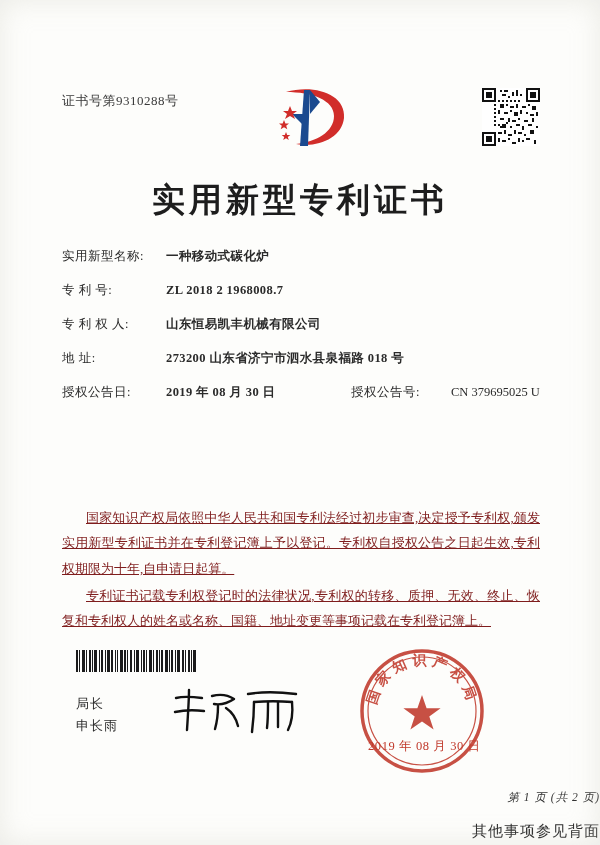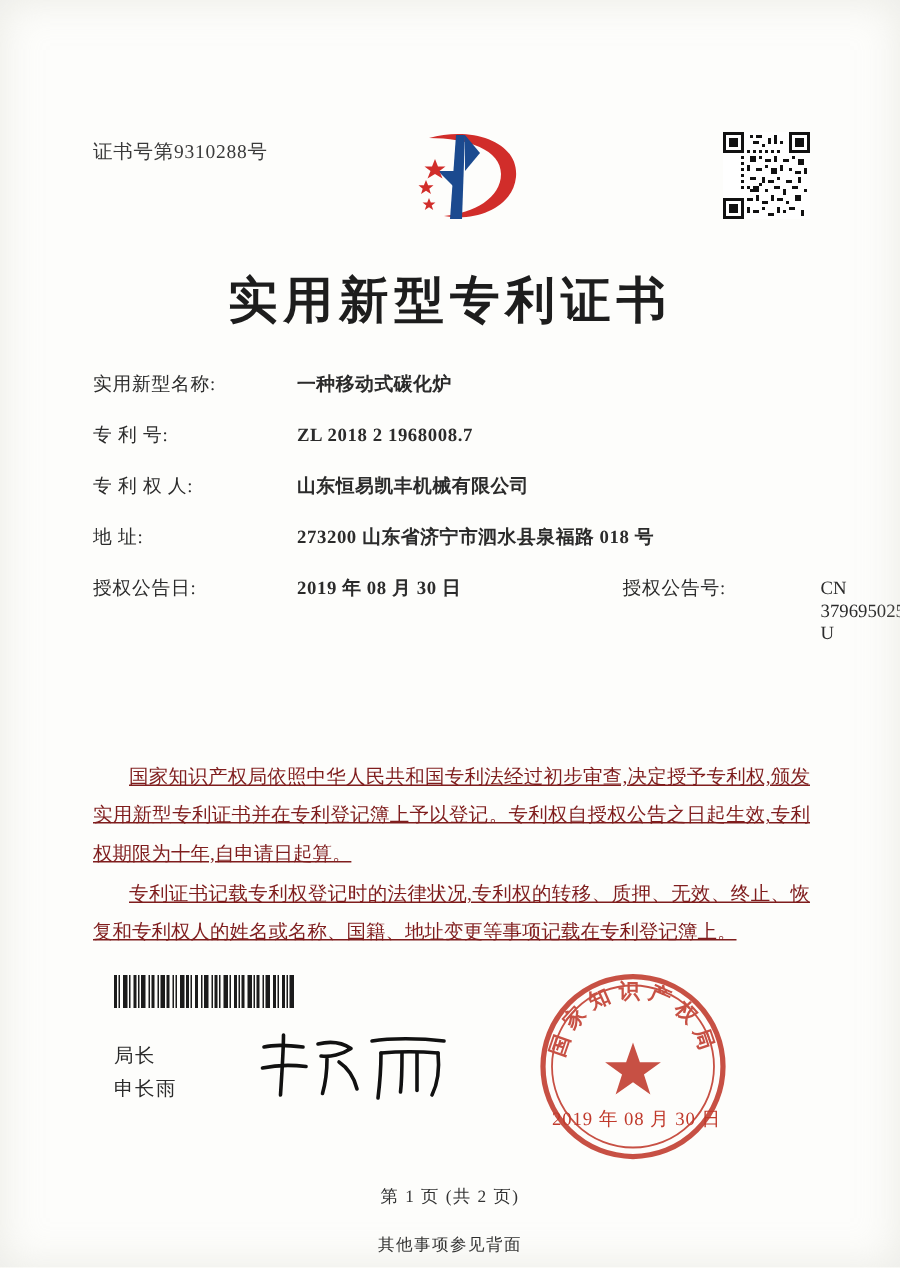--- a/index.html
+++ b/index.html
@@ -77,21 +77,20 @@
     left: 62px;
     top: 248px;
     width: 480px;
   }
   .field-row {
     display: flex;
     align-items: baseline;
     margin-bottom: 17px;
     font-size: 12.5px;
     color: #2b2b2b;
-    gap: 32px;
   }
   .field-label {
     width: 104px;
     flex: 0 0 104px;
     letter-spacing: 0.5px;
     white-space: nowrap;
   }
   .field-value {
     flex: 1;
     letter-spacing: 0.4px;
@@ -176,32 +175,33 @@
     color: #c0392b;
     letter-spacing: 0.6px;
     z-index: 5;
   }
 
   .page-number {
     position: absolute;
     left: 0;
     top: 790px;
     width: 600px;
-    text-align: center;
+    text-align: right;
     font-size: 11.5px;
     color: #333;
     letter-spacing: 1px;
+    font-style: italic;
   }
   .footer-note {
     position: absolute;
     left: 0;
     top: 822px;
     width: 600px;
-    text-align: center;
-    font-size: 11px;
+    text-align: right;
+    font-size: 15px;
     color: #2b2b2b;
     letter-spacing: 1px;
   }
 </style>
 </head>
 <body>
 
 <div class="page">
 
   <div class="cert-number">证书号第9310288号</div>

